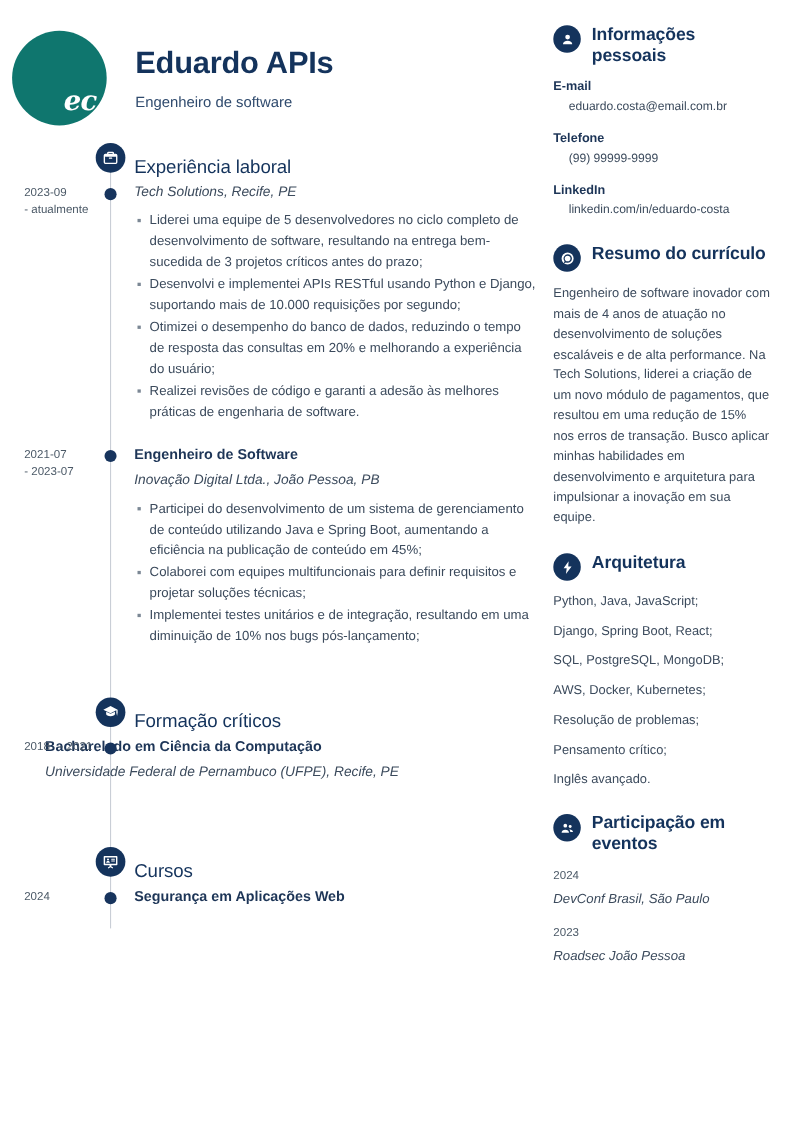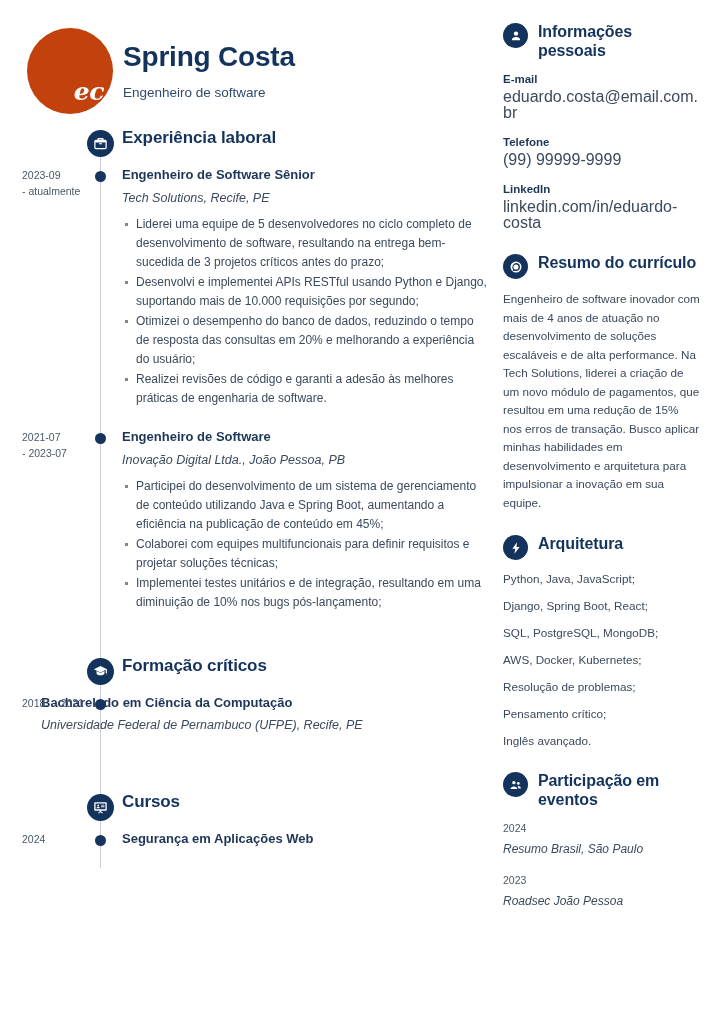--- a/index.html
+++ b/index.html
@@ -20,24 +20,24 @@
 
   
   .header {
     position: absolute;
     left: 0; top: 0;
     width: 495px;
     height: 128px;
   }
   .avatar {
     position: absolute;
-    left: 27px; top: 28px;
+    left: 11px; top: 28px;
     width: 86px; height: 86px;
     border-radius: 50%;
-    background: #c2410c;
+    background: #0f766e;
   }
   .avatar-monogram {
     position: absolute;
     right: 9px; bottom: 10px;
     color: #ffffff;
     font-family: "DejaVu Serif", serif;
     font-style: italic;
     font-weight: 700;
     font-size: 25px;
     letter-spacing: -0.5px;
@@ -89,24 +89,24 @@
     border-radius: 50%;
     background: #14335c;
     display: flex;
     align-items: center;
     justify-content: center;
     z-index: 3;
   }
   .section-icon svg { display: block; }
   .section-title {
     position: absolute;
-    left: 122px; top: 0;
+    left: 122px; top: 14px;
     color: #14335c;
     font-size: 17px;
-    font-weight: 700;
+    font-weight: 400;
     letter-spacing: -0.1px;
   }
 
   .entry {
     position: relative;
     padding-left: 122px;
     padding-right: 6px;
     margin-bottom: 2px;
   }
   .entry-dot {
@@ -206,23 +206,24 @@
   .field { margin-bottom: 13px; }
   .field-label {
     color: #1d3557;
     font-size: 11.5px;
     font-weight: 700;
     line-height: 17px;
     margin-bottom: 1px;
   }
   .field-value {
     color: #3b4a5c;
-    font-size: 16px;
+    font-size: 11px;
     line-height: 16px;
     word-break: break-word;
+    margin-left: 14px;
   }
   .summary-text {
     color: #3b4a5c;
     font-size: 11.7px;
     line-height: 18.5px;
   }
   .skill-line {
     color: #3b4a5c;
     font-size: 11.7px;
     line-height: 16px;
@@ -244,21 +245,21 @@
 </style>
 </head>
 <body>
 
 <div class="page">
 
   <div class="header">
     <div class="avatar">
       <div class="avatar-monogram">ec</div>
     </div>
-    <div class="name">Spring Costa</div>
+    <div class="name">Eduardo APIs</div>
     <div class="job-title">Engenheiro de software</div>
   </div>
 
   <div class="main-col">
     <div class="rail"></div>
 
     <div class="section-head">
       <div class="section-icon">
         <svg width="15" height="15" viewBox="0 0 24 24" fill="#ffffff" aria-hidden="true">
           <path d="M9 3h6a2 2 0 0 1 2 2v1h2.5A2.5 2.5 0 0 1 22 8.5v10A2.5 2.5 0 0 1 19.5 21h-15A2.5 2.5 0 0 1 2 18.5v-10A2.5 2.5 0 0 1 4.5 6H7V5a2 2 0 0 1 2-2zm0 3h6V5H9v1zm-5 4.2v8.3c0 .3.2.5.5.5h15c.3 0 .5-.2.5-.5v-8.3a2.4 2.4 0 0 1-1 .3H5a2.4 2.4 0 0 1-1-.3z"></path>
@@ -267,21 +268,20 @@
       </div>
       <div class="section-title">Experiência laboral</div>
     </div>
 
     <div class="entry">
       <div class="entry-dot"></div>
       <div class="entry-dates">
         <span>2023-09</span>
         <span>- atualmente</span>
       </div>
-      <div class="entry-role">Engenheiro de Software Sênior</div>
       <div class="entry-org">Tech Solutions, Recife, PE</div>
       <ul class="bullets">
         <li>Liderei uma equipe de 5 desenvolvedores no ciclo completo de desenvolvimento de software, resultando na entrega bem-sucedida de 3 projetos críticos antes do prazo;</li>
         <li>Desenvolvi e implementei APIs RESTful usando Python e Django, suportando mais de 10.000 requisições por segundo;</li>
         <li>Otimizei o desempenho do banco de dados, reduzindo o tempo de resposta das consultas em 20% e melhorando a experiência do usuário;</li>
         <li>Realizei revisões de código e garanti a adesão às melhores práticas de engenharia de software.</li>
       </ul>
     </div>
 
     <div class="sec-gap-exp"></div>
@@ -414,21 +414,21 @@
             <circle cx="8.4" cy="8" r="2.9"></circle>
             <circle cx="16" cy="9.3" r="2.3"></circle>
             <path d="M2.6 19c0-2.8 2.6-4.6 5.8-4.6s5.8 1.8 5.8 4.6H2.6z"></path>
             <path d="M15.3 13.9c2.8 0 5.1 1.5 5.1 3.9h-4.2c0-1.5-.6-2.8-1.6-3.8l.7-.1z"></path>
           </svg>
         </div>
         <div class="side-title">Participação em eventos</div>
       </div>
       <div class="event">
         <div class="event-year">2024</div>
-        <div class="event-name">Resumo Brasil, São Paulo</div>
+        <div class="event-name">DevConf Brasil, São Paulo</div>
       </div>
       <div class="event">
         <div class="event-year">2023</div>
         <div class="event-name">Roadsec João Pessoa</div>
       </div>
     </div>
 
   </div>
 </div>
 

